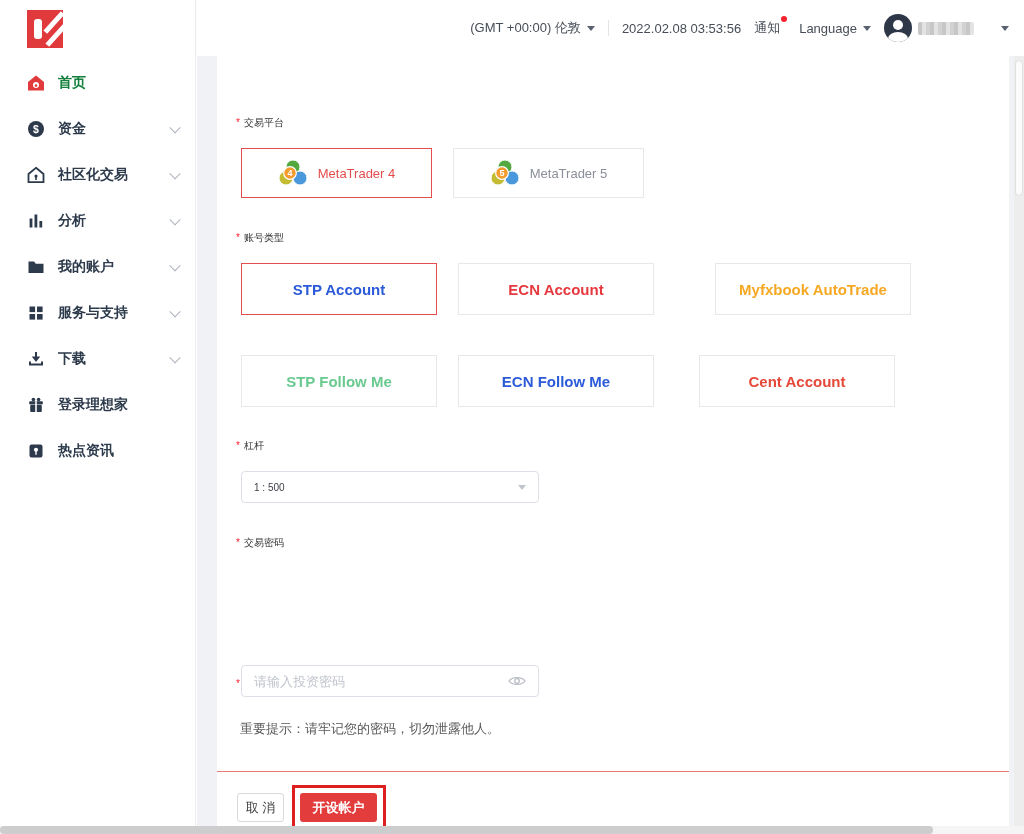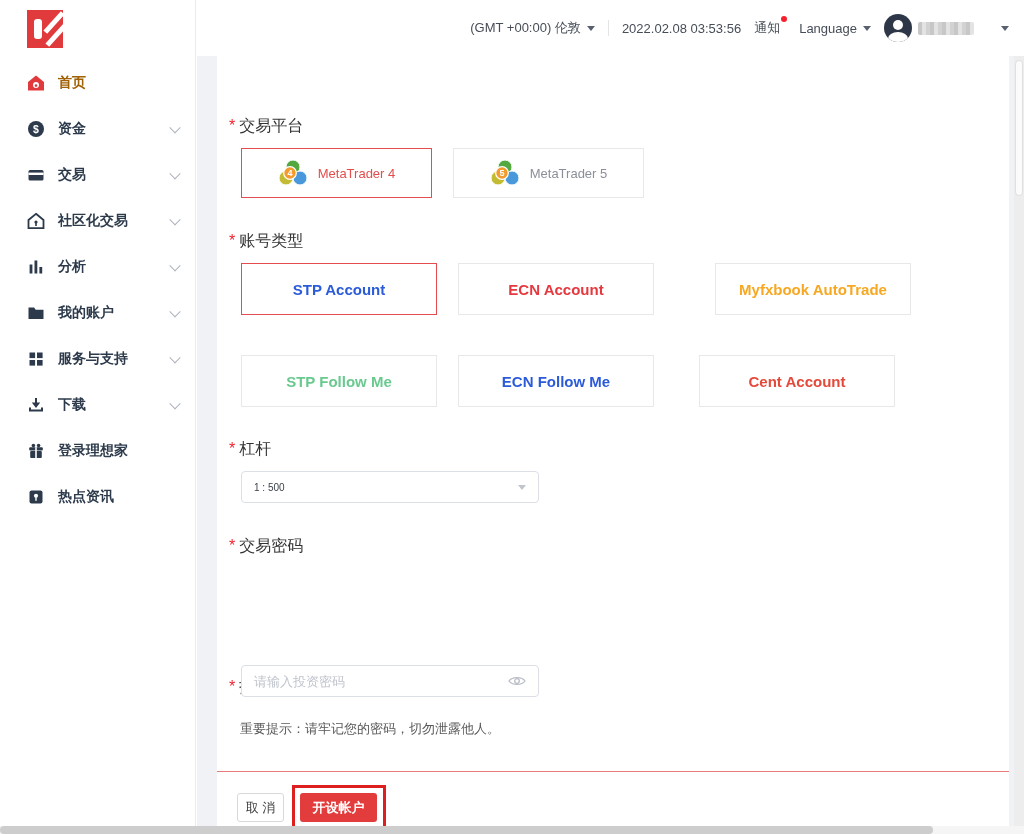--- a/index.html
+++ b/index.html
@@ -9,21 +9,21 @@
   
   .sidebar{position:absolute;left:0;top:0;width:196px;height:826px;background:#fff;border-right:1px solid #ebebeb;box-sizing:border-box;}
   .logo{position:absolute;left:27px;top:10px;width:36px;height:38px;background:#e03a3c;cursor:pointer;}
   .logo .bar{position:absolute;left:7px;top:9px;width:8px;height:20px;background:#fff;border-radius:3px;}
   .logo .w1{position:absolute;right:-4px;top:10px;width:26px;height:5px;background:#fff;transform:rotate(-48deg);}
   .logo .w2{position:absolute;right:-6px;top:23px;width:26px;height:5px;background:#fff;transform:rotate(-48deg);}
   .nav{position:absolute;top:60px;left:0;right:0;}
   .nav-item{position:relative;height:46px;display:flex;align-items:center;padding-left:27px;cursor:pointer;
             color:#2c3a4b;font-size:14px;font-weight:600;}
   .nav-item .icn{width:18px;height:18px;margin-right:13px;flex:none;}
-  .nav-item.active{color:#a16207;}
+  .nav-item.active{color:#15803d;}
   .chev{position:absolute;right:16px;top:50%;width:7px;height:7px;border-right:1.4px solid #aeb4bd;border-bottom:1.4px solid #aeb4bd;transform:translateY(-65%) rotate(45deg);}
 
   
   .topbar{position:absolute;left:197px;top:0;width:827px;height:56px;background:#fff;display:flex;align-items:center;
           justify-content:flex-end;padding-right:15px;gap:13px;font-size:13px;color:#474d57;box-sizing:border-box;}
   .tb-group{display:flex;align-items:center;gap:6px;cursor:pointer;}
   .caret{width:0;height:0;border-left:4px solid transparent;border-right:4px solid transparent;border-top:5px solid #596070;}
   .vdiv{width:1px;height:16px;background:#e4e4e4;}
   .notif{position:relative;cursor:pointer;padding-right:6px;}
   .dot{position:absolute;right:-1px;top:-3px;width:6px;height:6px;border-radius:50%;background:#f5222d;}
@@ -31,21 +31,21 @@
   .avatar .head{position:absolute;left:9px;top:6px;width:10px;height:10px;border-radius:50%;background:#fff;}
   .avatar .bod{position:absolute;left:4px;top:18px;width:20px;height:13px;border-radius:50%;background:#fff;}
   .mosaic{width:56px;height:13px;border-radius:2px;filter:blur(.7px);
           background:repeating-linear-gradient(90deg,#c7c7c7 0 4px,#e3e3e3 4px 8px,#d2d2d2 8px 12px);}
 
   
   .content{position:absolute;left:197px;top:56px;width:817px;height:770px;background:#f0f2f5;}
   .card{position:absolute;left:20px;top:0;width:792px;height:770px;background:#fff;}
   .card-title{height:38px;border-bottom:1px solid #f0f0f0;display:flex;align-items:center;padding-left:23px;gap:9px;
               font-size:14px;color:#333;}
-  .flabel{position:absolute;left:12px;font-size:16px;color:#333;}
+  .flabel{position:absolute;left:19px;font-size:10px;color:#333;}
   .req{font-style:normal;color:#f5222d;margin-right:4px;}
 
   .plat{position:absolute;top:92px;width:191px;height:50px;border:1px solid #e8e8e8;background:#fff;display:flex;
         align-items:center;justify-content:center;gap:10px;font-size:13px;color:#8a8f99;cursor:pointer;box-sizing:border-box;}
   .plat.sel{border-color:#e34d4d;color:#e34d4d;}
 
   .acct{position:absolute;width:196px;height:52px;border:1px solid #e8e8e8;background:#fff;display:flex;align-items:center;
         justify-content:center;font-size:15px;font-weight:bold;cursor:pointer;box-sizing:border-box;}
   .acct.sel{border-color:#e34d4d;}
 
@@ -89,28 +89,20 @@
             <circle cx="9" cy="11.6" r="1.3" fill="#e03a3c"></circle>
           </svg>
         <span>首页</span>
       </div>
       <div class="nav-item">
         <svg class="icn" viewBox="0 0 18 18">
             <circle cx="9" cy="9" r="8" fill="#2c3a4b"></circle>
             <text x="9" y="12.6" text-anchor="middle" font-size="10.5" font-weight="bold" fill="#fff">$</text>
           </svg>
         <span>资金</span>
-        <span class="chev"></span>
-      </div>
-      <div class="nav-item">
-        <svg class="icn" viewBox="0 0 18 18">
-            <rect x="1.5" y="4" width="15" height="10.5" rx="1.5" fill="#2c3a4b"></rect>
-            <rect x="1.5" y="6.6" width="15" height="2.4" fill="#fff"></rect>
-          </svg>
-        <span>交易</span>
         <span class="chev"></span>
       </div>
       <div class="nav-item">
         <svg class="icn" viewBox="0 0 18 18">
             <path d="M9 1.8 L16.5 8 V16.2 H1.5 V8 Z" fill="none" stroke="#2c3a4b" stroke-width="1.8"></path>
             <circle cx="9" cy="10" r="1.6" fill="#2c3a4b"></circle>
             <rect x="8.2" y="10.5" width="1.6" height="3.5" fill="#2c3a4b"></rect>
           </svg>
         <span>社区化交易</span>
         <span class="chev"></span>

